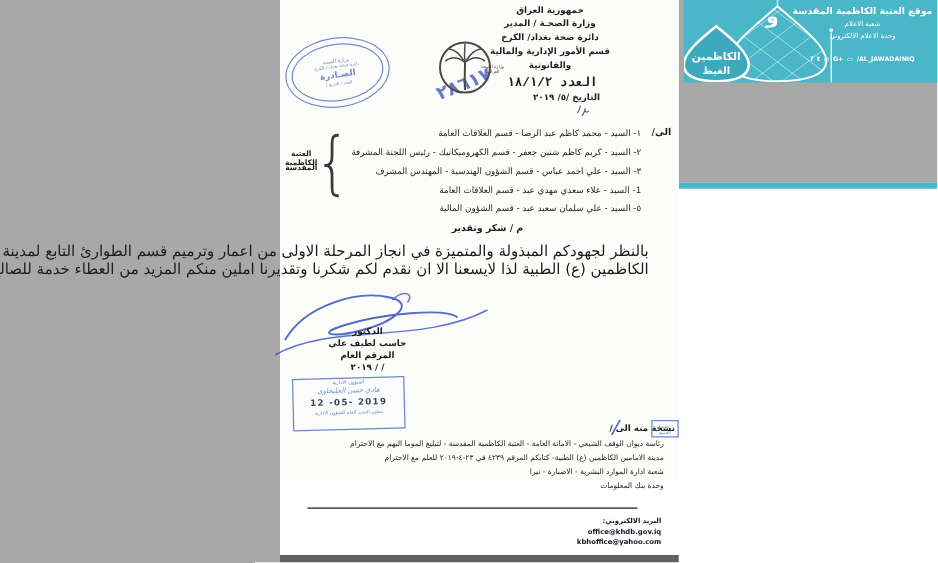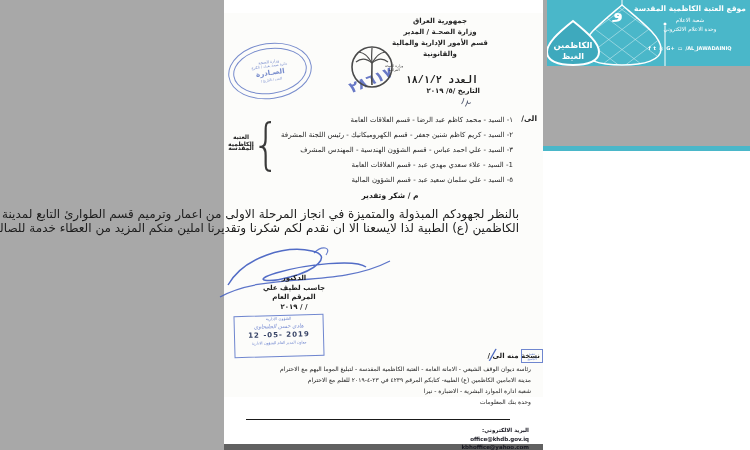--- a/index.html
+++ b/index.html
@@ -5,21 +5,21 @@
   html,body{margin:0;padding:0;overflow:hidden;}
   body{width:750px;height:450px;position:relative;background:#ffffff;
        font-family:"DejaVu Sans",sans-serif;color:#1c1c1c;}
   .abs{position:absolute;}
   .rtl{direction:rtl;unicode-bidi:isolate;}
   .nowrap{white-space:nowrap;}
   
   .g-left{left:0;top:0;width:224px;height:450px;background:#a8a8a8;}
   .g-right{left:543px;top:0;width:207px;height:146px;background:#a8a8a8;}
   .teal-strip{left:543px;top:146px;width:207px;height:5px;background:#4ab7c9;}
-  .page{left:224px;top:0;width:319px;height:384px;background:#fcfcfa;margin-top:13px;}
+  .page{left:224px;top:0;width:319px;height:384px;background:#fcfcfa;}
   .page-shadow{left:224px;top:444px;width:319px;height:6px;background:#616161;}
   
   .banner{left:547px;top:0;width:203px;height:66px;background:#4ab7c9;overflow:hidden;}
   .banner-text{left:86px;top:1px;width:114px;text-align:center;color:#fff;}
   .banner-title{font-size:7.5px;font-weight:bold;line-height:15px;}
   .banner-sub{font-size:5.5px;line-height:9px;}
   .banner-social{position:absolute;left:0;top:44px;width:114px;display:flex;justify-content:center;
                  align-items:center;gap:3px;direction:ltr;color:#fff;font-size:5px;font-weight:bold;}
   
   .lh{left:150px;top:3px;width:132px;text-align:center;font-size:7px;font-weight:600;
@@ -74,20 +74,21 @@
 <div class="abs g-left"></div>
 <div class="abs g-right"></div>
 <div class="abs teal-strip"></div>
 <div class="abs page-shadow"></div>
 
 <div class="abs page">
 
   <div class="abs lh rtl">
     <div>جمهورية العراق</div>
     <div>وزارة الصحـة / المدير</div>
+    <div>دائرة صحة بغداد/ الكرخ</div>
     <div>قسم الأمور الإدارية والمالية والقانونية</div>
   </div>
   <div class="abs ref-no rtl nowrap">العدد ١٨/١/٢</div>
   <div class="abs ref-date rtl nowrap">التاريخ   /٥/ ٢٠١٩</div>
   <div class="abs hw-ref rtl nowrap">٢٨٦١٧</div>
   <div class="abs hw-mark rtl nowrap">١٢</div>
 
   <svg class="abs logo" width="47" height="48" viewBox="0 0 47 48">
     <circle cx="22" cy="23" r="20" fill="none" stroke="#4a4a4a" stroke-width="1.6"></circle>
     <path d="M22,41 C21.5,33 22,27 22,19" fill="none" stroke="#4a4a4a" stroke-width="1.6"></path>

